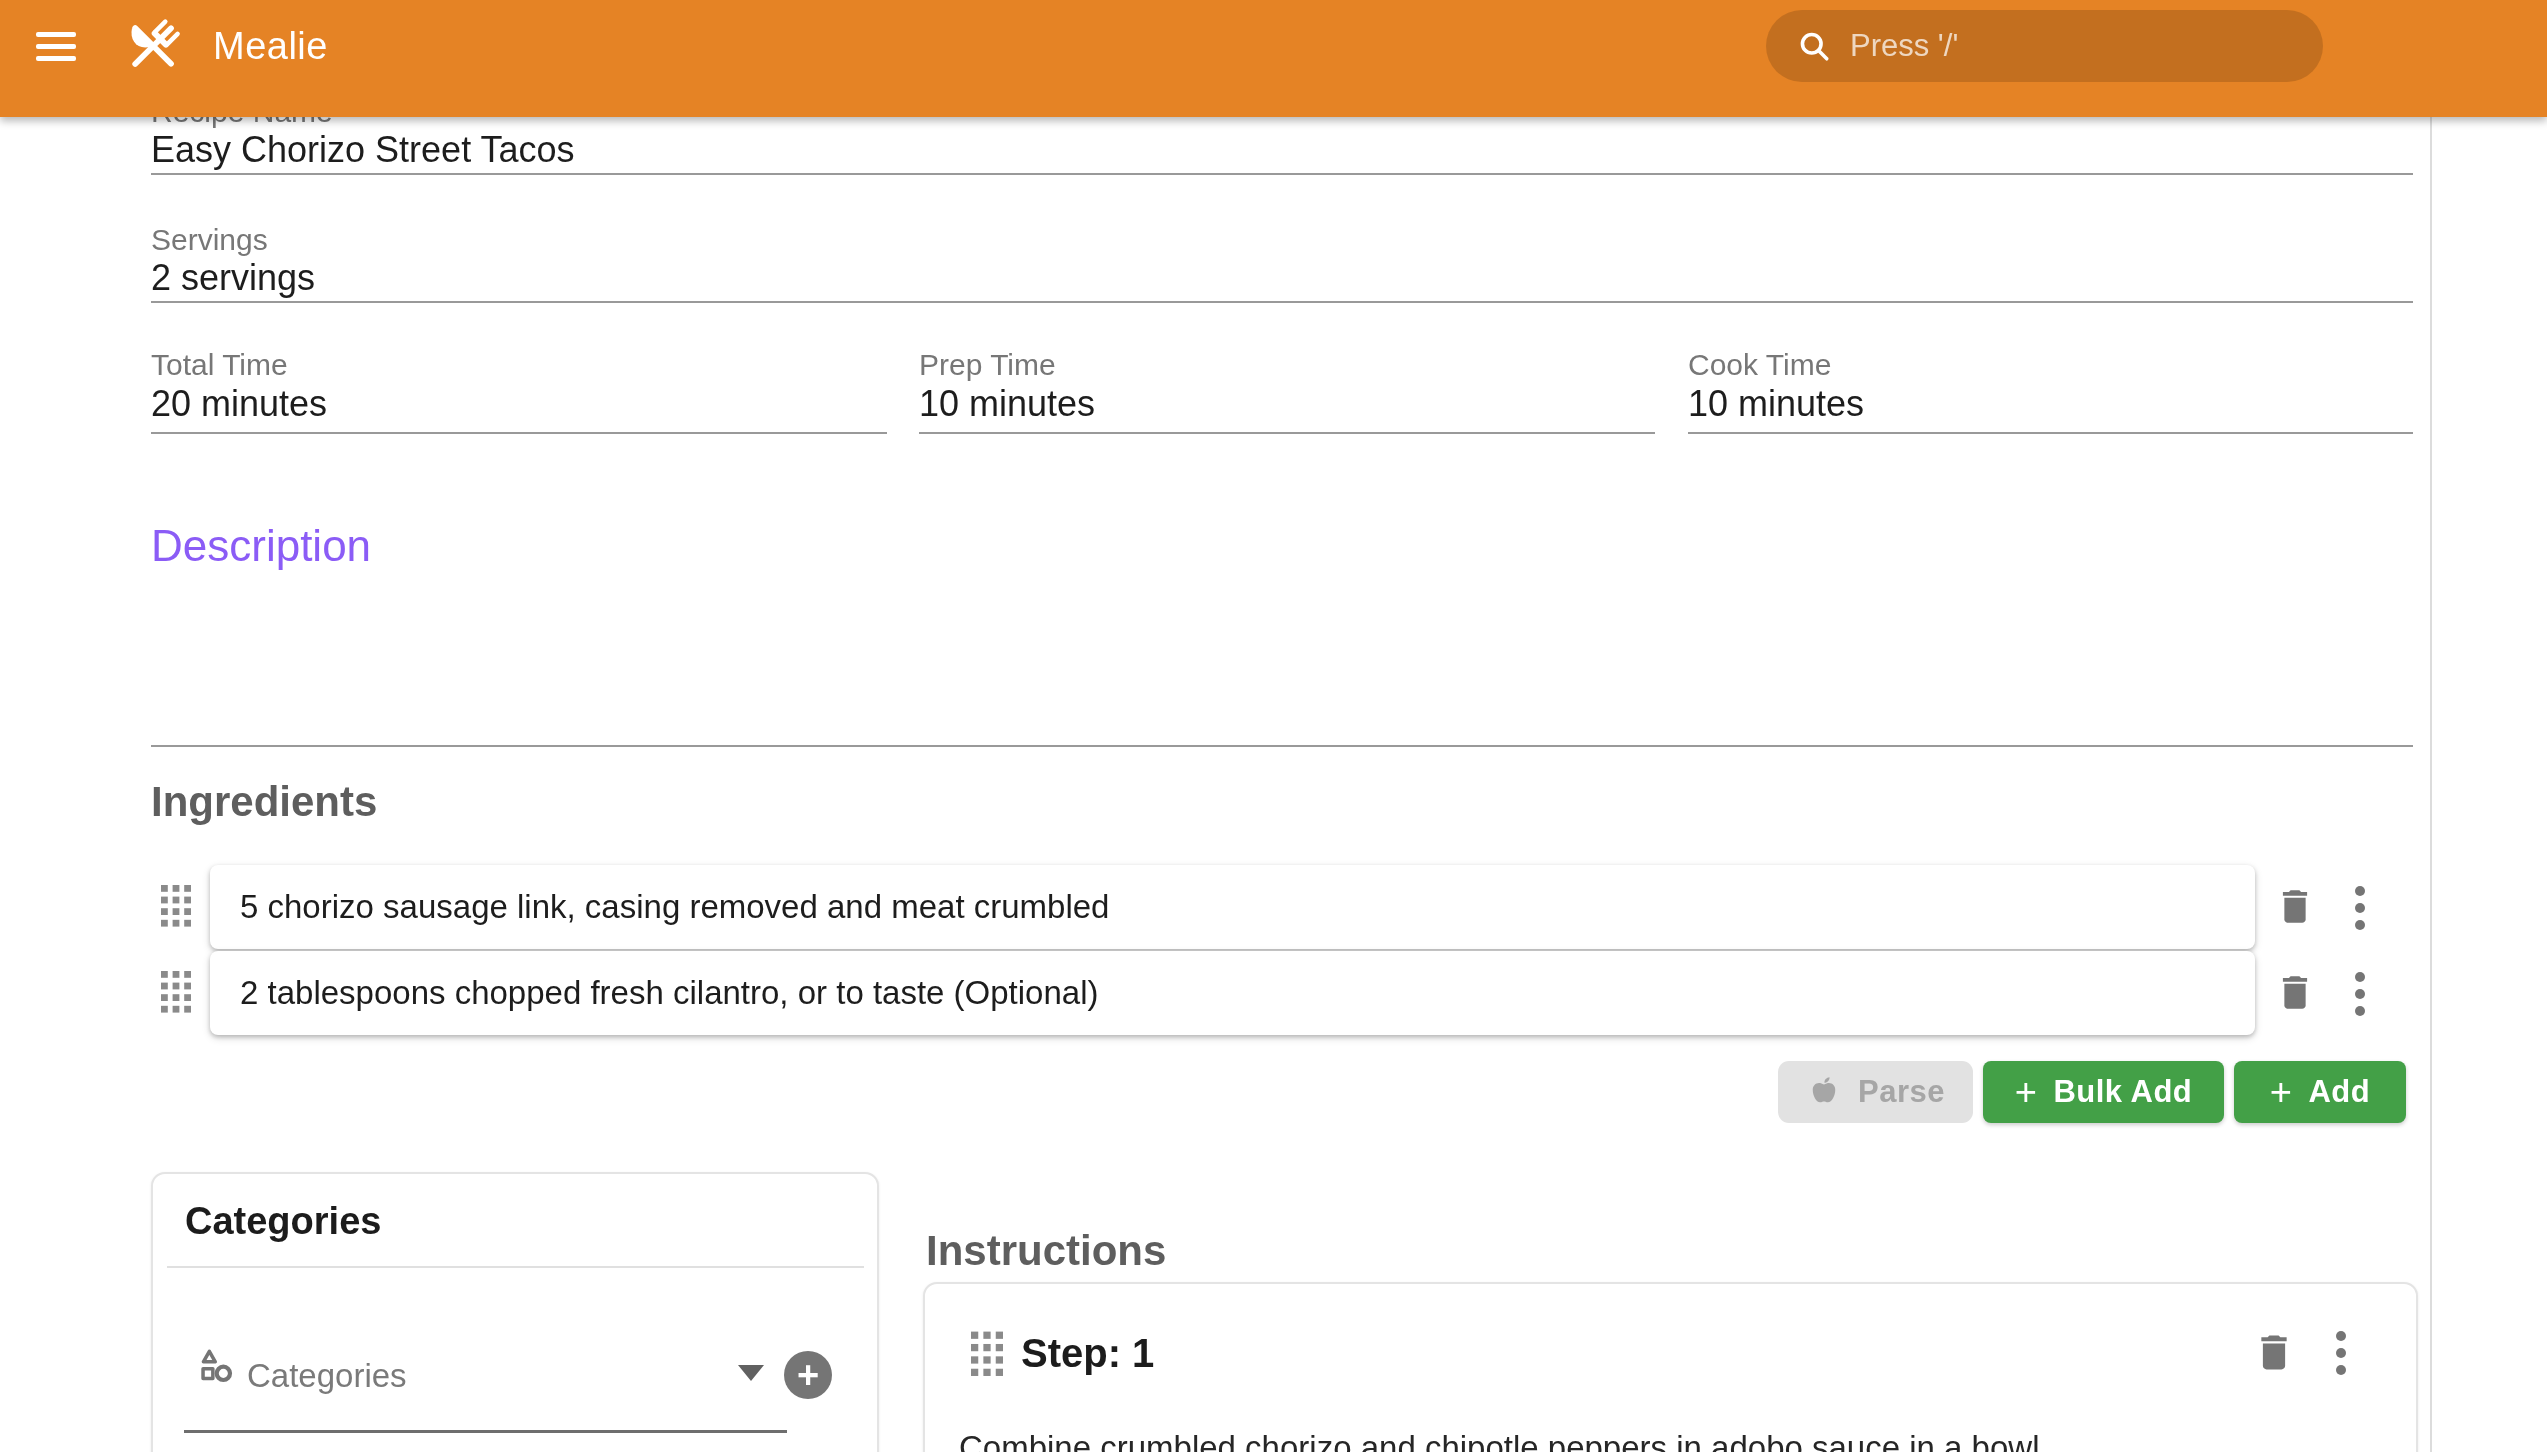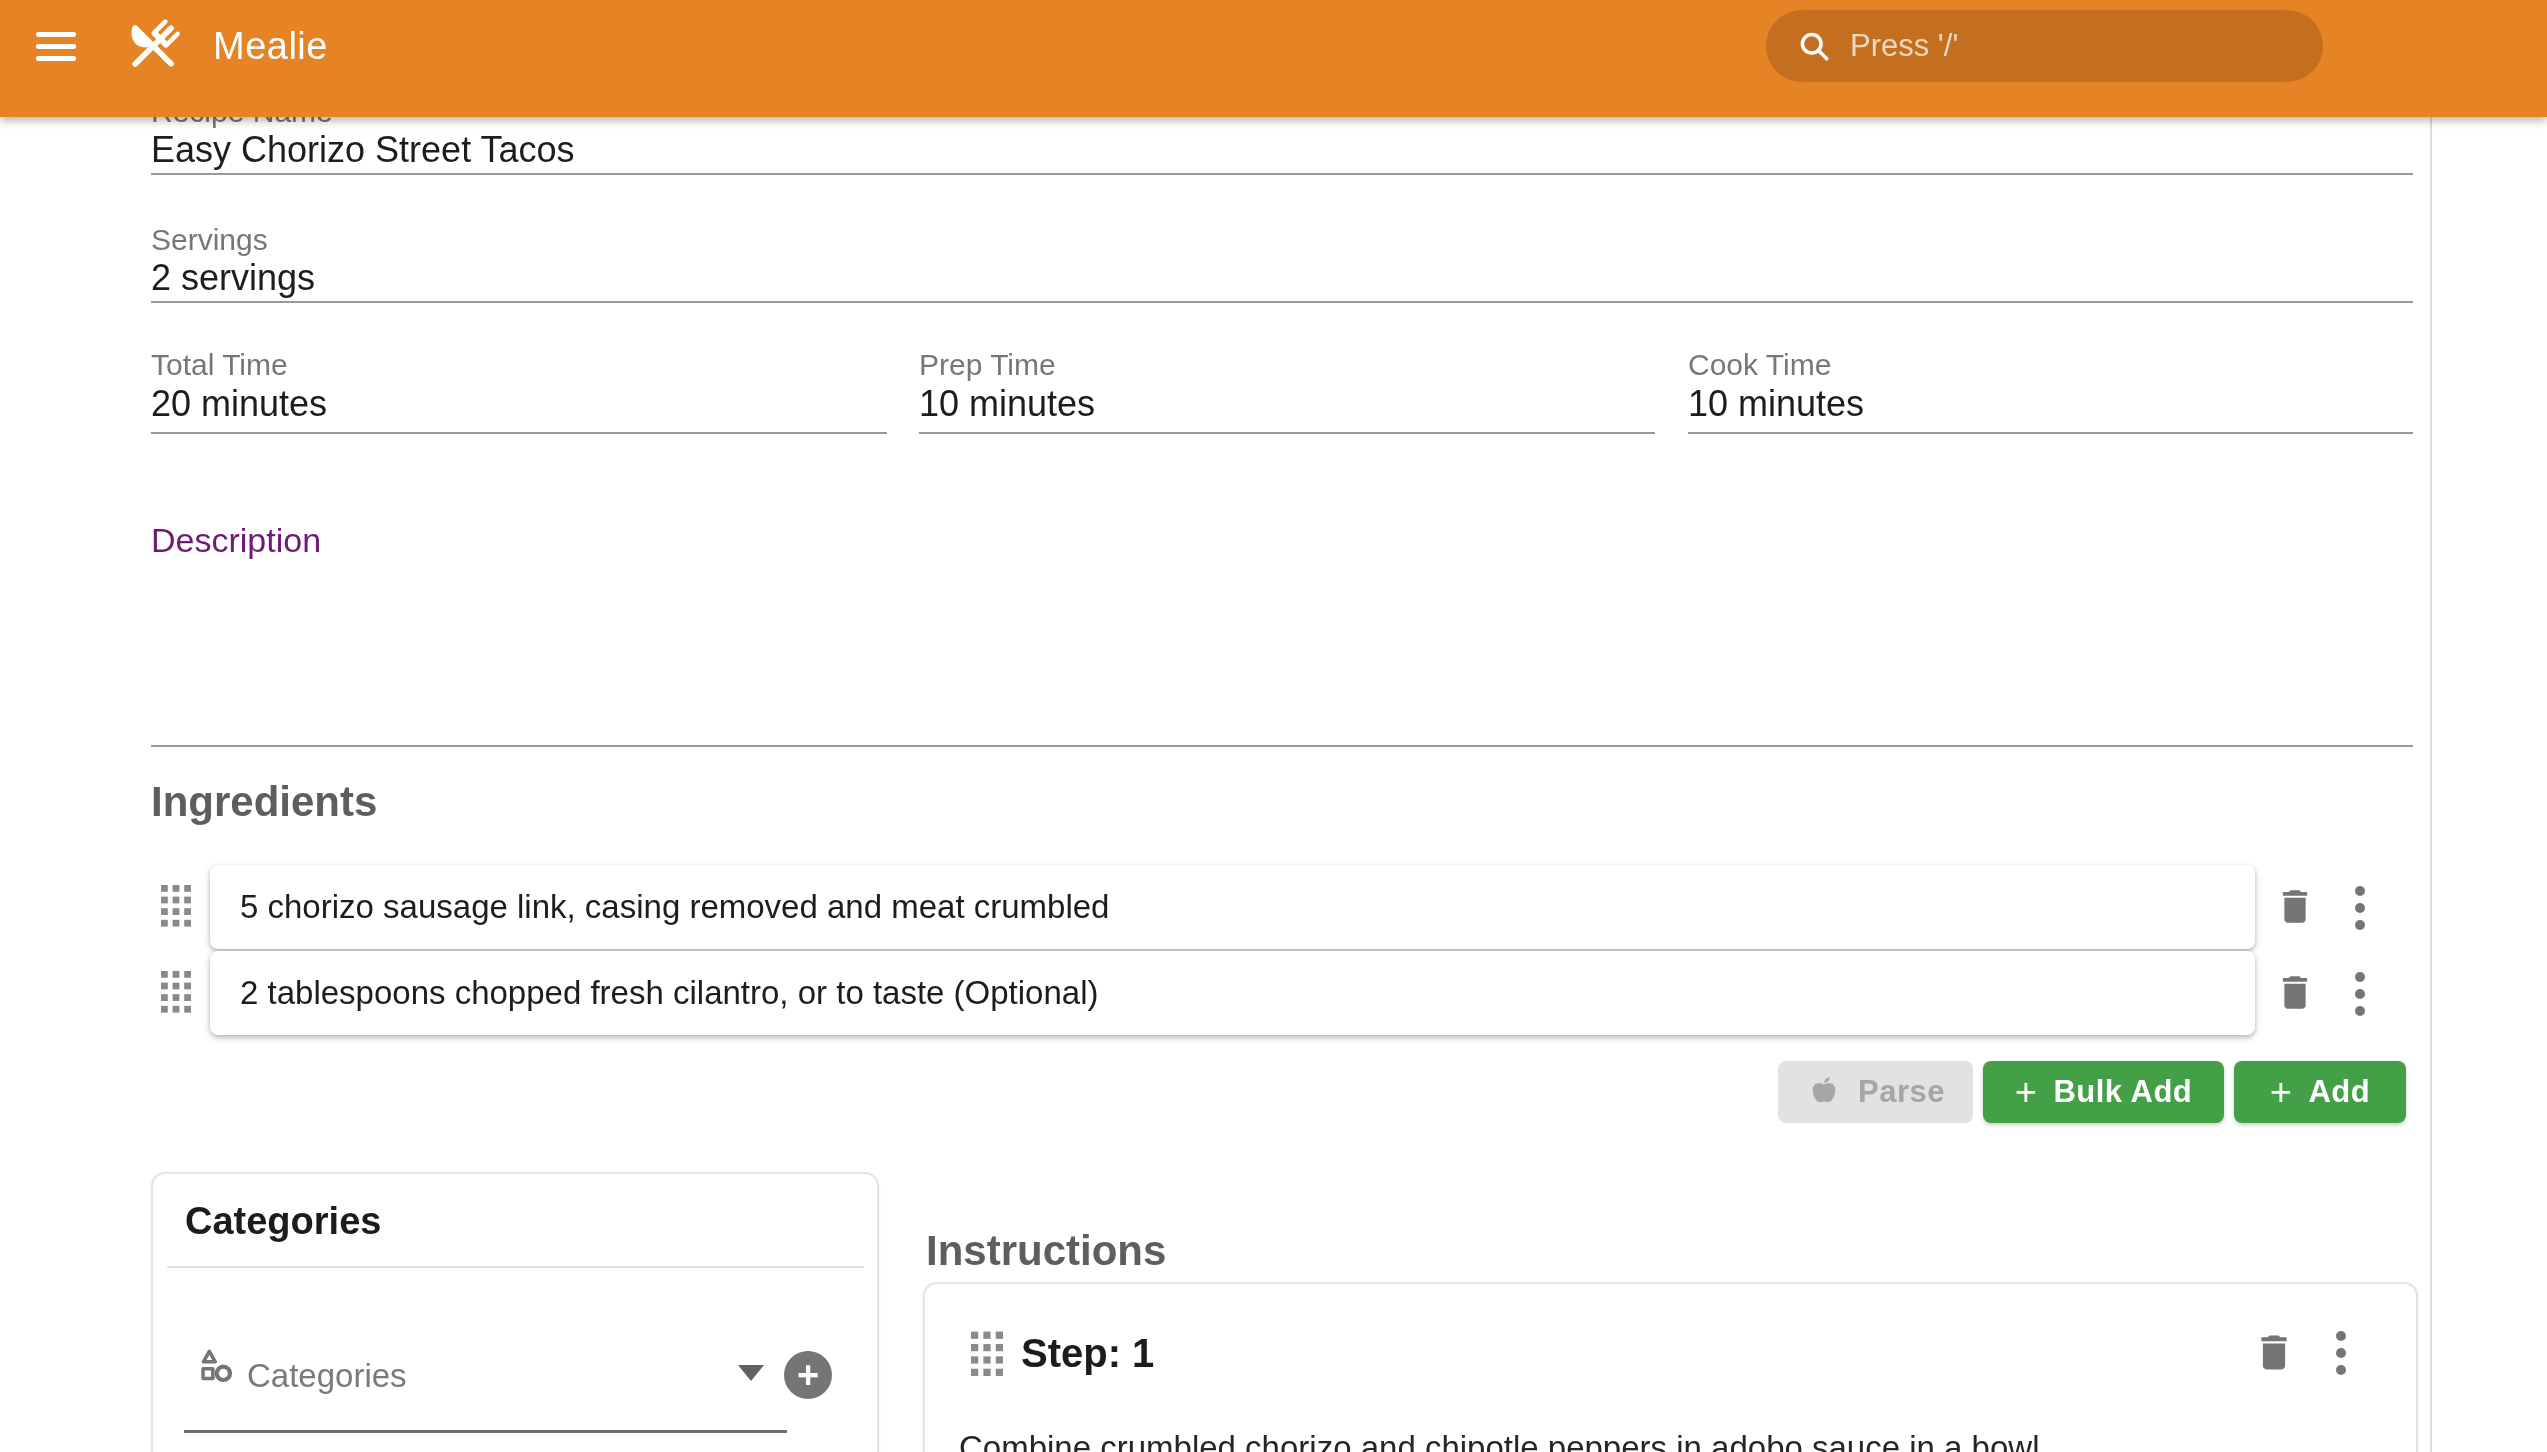--- a/index.html
+++ b/index.html
@@ -23,40 +23,40 @@
     font-size:31px; margin-left:18px; width:418px; font-family:inherit; }
   .searchbar input::placeholder { color:rgba(255,255,255,.72); }
   .logout-btn { position:absolute; left:2340px; top:0; height:92px; display:flex;
     align-items:center; gap:14px; background:none; border:none; cursor:pointer; }
   .logout-btn .label { color:#fff; font-size:31px; font-weight:700; letter-spacing:0.5px; }
 
   
   .f-label { position:absolute; font-size:30px; color:#777; }
   .f-value { position:absolute; font-size:36px; color:#1d1d1d; }
   .f-line  { position:absolute; height:2px; background:#999; }
-  .desc-label { position:absolute; font-size:34px; color:#701a75; }
+  .desc-label { position:absolute; font-size:44px; color:#8b5cf6; }
 
   
   .section-heading { position:absolute; font-size:42px; font-weight:700; color:#5e5e5e; }
 
   .ing-card { position:absolute; left:210px; width:2045px; height:84px; background:#fff;
     border-radius:8px; box-shadow:0 2px 4px rgba(0,0,0,.2), 0 3px 8px rgba(0,0,0,.14);
     display:flex; align-items:center; }
   .ing-card .txt { margin-left:30px; font-size:33px; color:#1d1d1d; }
   .drag-handle { position:absolute; }
   .icon-btn { position:absolute; background:none; border:none; cursor:pointer; }
   .kebab { position:absolute; width:10px; }
   .kebab i { display:block; width:10px; height:10px; border-radius:50%; background:#757575; margin-bottom:7px; }
 
   .btn { position:absolute; top:1061px; height:62px; border:none; border-radius:8px;
     font-family:inherit; font-size:31px; font-weight:700; letter-spacing:0.5px;
     display:flex; align-items:center; justify-content:center; gap:16px; cursor:pointer;
     box-shadow:0 2px 4px rgba(0,0,0,.2); }
   .btn.green { background:#43A047; color:#fff; }
-  .btn.disabled { background:#E2E2E2; color:#A6A6A6; box-shadow:none; cursor:default; }
+  .btn.disabled { background:#E2E2E2; color:#A6A6A6; box-shadow:none; cursor:default;border-radius:11px; }
   .btn .plus { font-size:38px; font-weight:500; line-height:1; }
 
   
   .outline-card { position:absolute; background:#fff; border:2px solid #e4e4e4;
     border-radius:14px; box-shadow:0 1px 3px rgba(0,0,0,.08); }
   .card-title { position:absolute; font-size:38px; font-weight:600; color:#1c1c1c; }
   .divider { position:absolute; height:2px; background:#e0e0e0; }
 
   .select-label { position:absolute; font-size:33px; color:#7a7a7a; }
   .caret { position:absolute; width:0; height:0; border-left:13px solid transparent;

